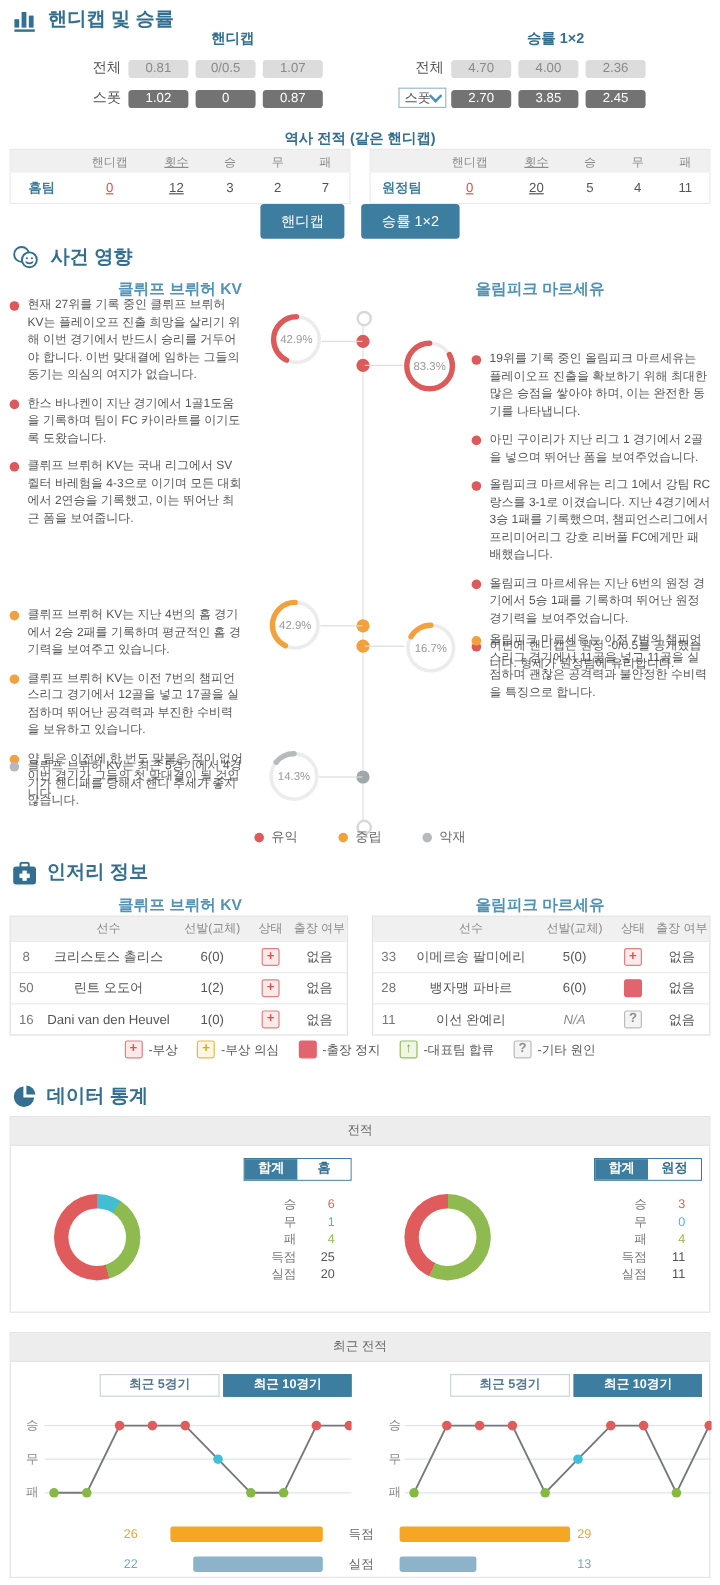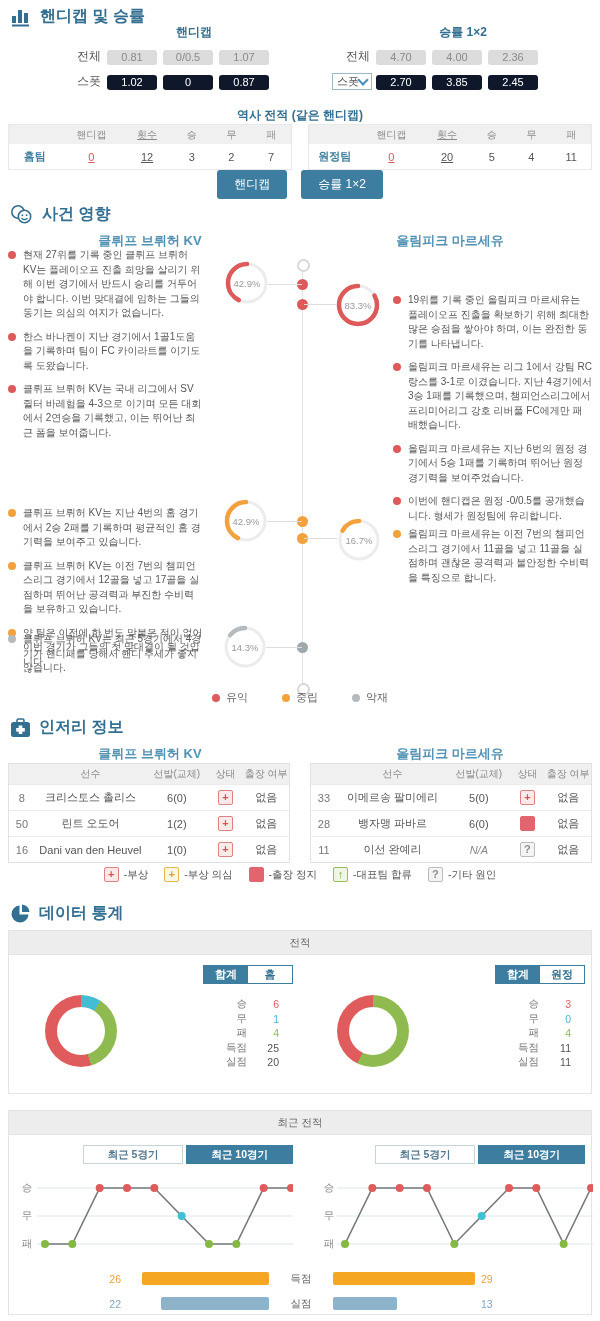--- a/index.html
+++ b/index.html
@@ -10,21 +10,21 @@
   
   #sec-odds{position:absolute;top:0;left:0;width:600px;height:200px;}
   .odds-groups{position:absolute;top:24px;left:0;width:600px;display:flex;}
   .ogroup{margin-left:62px;}
   .ogroup.right{margin-left:56px;}
   .ohead{margin-left:51px;width:162px;text-align:center;font-size:12px;font-weight:bold;color:#336f90;height:16px;}
   .orow{display:flex;align-items:flex-end;margin-top:8px;}
   .olabel{width:45px;text-align:right;padding-right:6px;font-size:12px;color:#555;box-sizing:border-box;}
   .pill{width:50px;height:15px;line-height:15px;border-radius:3px;text-align:center;font-size:11px;margin-right:6px;}
   .pill.gray{background:#dcdcdc;color:#8a8a8a;}
-  .pill.orange{background:#0f172a;color:#fff;cursor:pointer;}
+  .pill.orange{background:#737373;color:#fff;cursor:pointer;}
   .dropdown{display:inline-flex;align-items:center;justify-content:space-between;width:40px;height:17px;border:1px solid #9db9c9;background:#fff;font-size:11px;color:#555;padding:0 4px;box-sizing:border-box;cursor:pointer;margin-right:2px;}
   .chev{width:6px;height:6px;border-right:2px solid #4a90b8;border-bottom:2px solid #4a90b8;transform:rotate(45deg);margin-top:-3px;}
   .hist-head{position:absolute;top:107px;left:0;width:600px;text-align:center;font-size:12px;font-weight:bold;color:#336f90;}
   .hist-tables{position:absolute;top:124px;left:8px;width:584px;display:flex;justify-content:space-between;}
   .htable{width:284px;border:1px solid #e9e9e9;box-sizing:border-box;}
   .hth{display:flex;background:#f0f0f0;height:19px;align-items:center;font-size:10px;color:#8a8a8a;}
   .htr{display:flex;height:25px;align-items:center;background:#fff;font-size:11px;color:#555;}
   .hc{text-align:center;box-sizing:border-box;}
   .hc.c0{width:52px;} .hc.c1{width:62px;} .hc.c2{width:50px;text-decoration:underline;} .hc.c3{width:40px;} .hc.c4{width:40px;} .hc.c5{width:40px;}
   .teamcell{font-weight:bold;color:#3f7d9c;}
@@ -93,21 +93,21 @@
   .sv{width:22px;text-align:right;color:#555;}
   .sv.win{color:#e05c5c;} .sv.draw{color:#43bdd1;} .sv.loss{color:#8fba4f;}
   .rtoggle{position:absolute;top:10px;right:8px;display:flex;gap:3px;cursor:pointer;}
   .rtg{height:17px;line-height:17px;padding:0 24px;font-size:10.5px;font-weight:bold;}
   .rtg.off{border:1px solid #c9d4da;background:#fff;color:#55788f;}
   .rtg.on{background:#3d7ea0;color:#fff;border:1px solid #3d7ea0;}
   .axis-lab{position:absolute;width:16px;text-align:center;font-size:10.5px;color:#888;}
   .formchart{position:absolute;top:45px;}
   .bars-row{position:absolute;left:0;width:584px;display:flex;align-items:center;justify-content:center;height:13px;}
   .bval{width:24px;font-size:10.5px;}
-  .bval.l{text-align:right;margin-right:6px;} .bval.r{text-align:left;margin-left:6px;}
+  .bval.l{text-align:center;margin-right:6px;} .bval.r{text-align:left;margin-left:6px;}
   .bval.goals{color:#e8a33d;} .bval.conc{color:#7ba7c4;}
   .barwrap{width:142px;}
   .barwrap.lft{display:flex;justify-content:flex-end;}
   .hbar{height:13px;border-radius:2px;}
   .hbar.orange{background:#f5a623;}
   .hbar.blue{background:#8cb3ca;}
   .blabel{width:64px;text-align:center;font-size:10.5px;color:#666;}
 </style>
 </head>
 <body>
@@ -312,20 +312,24 @@
       <div class="bitem">
           <span class="bdot" style="background: rgb(180, 186, 189);"></span>
           <span class="btext">클뤼프 브뤼허 KV는 최근 5경기에서 4경기가 핸디패를 당해서 핸디 추세가 좋지 않습니다.</span>
         </div>
     </div>
 
     <div class="blist" style="left:393px;top:93px;width:199px;">
       <div class="bitem">
           <span class="bdot" style="background: rgb(220, 90, 90);"></span>
           <span class="btext">19위를 기록 중인 올림피크 마르세유는 플레이오프 진출을 확보하기 위해 최대한 많은 승점을 쌓아야 하며, 이는 완전한 동기를 나타냅니다.</span>
+        </div>
+      <div class="bitem">
+          <span class="bdot" style="background: rgb(220, 90, 90);"></span>
+          <span class="btext">아민 구이리가 지난 리그 1 경기에서 2골을 넣으며 뛰어난 폼을 보여주었습니다.</span>
         </div>
       <div class="bitem">
           <span class="bdot" style="background: rgb(220, 90, 90);"></span>
           <span class="btext">올림피크 마르세유는 리그 1에서 강팀 RC 랑스를 3-1로 이겼습니다. 지난 4경기에서 3승 1패를 기록했으며, 챔피언스리그에서 프리미어리그 강호 리버풀 FC에게만 패배했습니다.</span>
         </div>
       <div class="bitem">
           <span class="bdot" style="background: rgb(220, 90, 90);"></span>
           <span class="btext">올림피크 마르세유는 지난 6번의 원정 경기에서 5승 1패를 기록하며 뛰어난 원정 경기력을 보여주었습니다.</span>
         </div>
       <div class="bitem">

